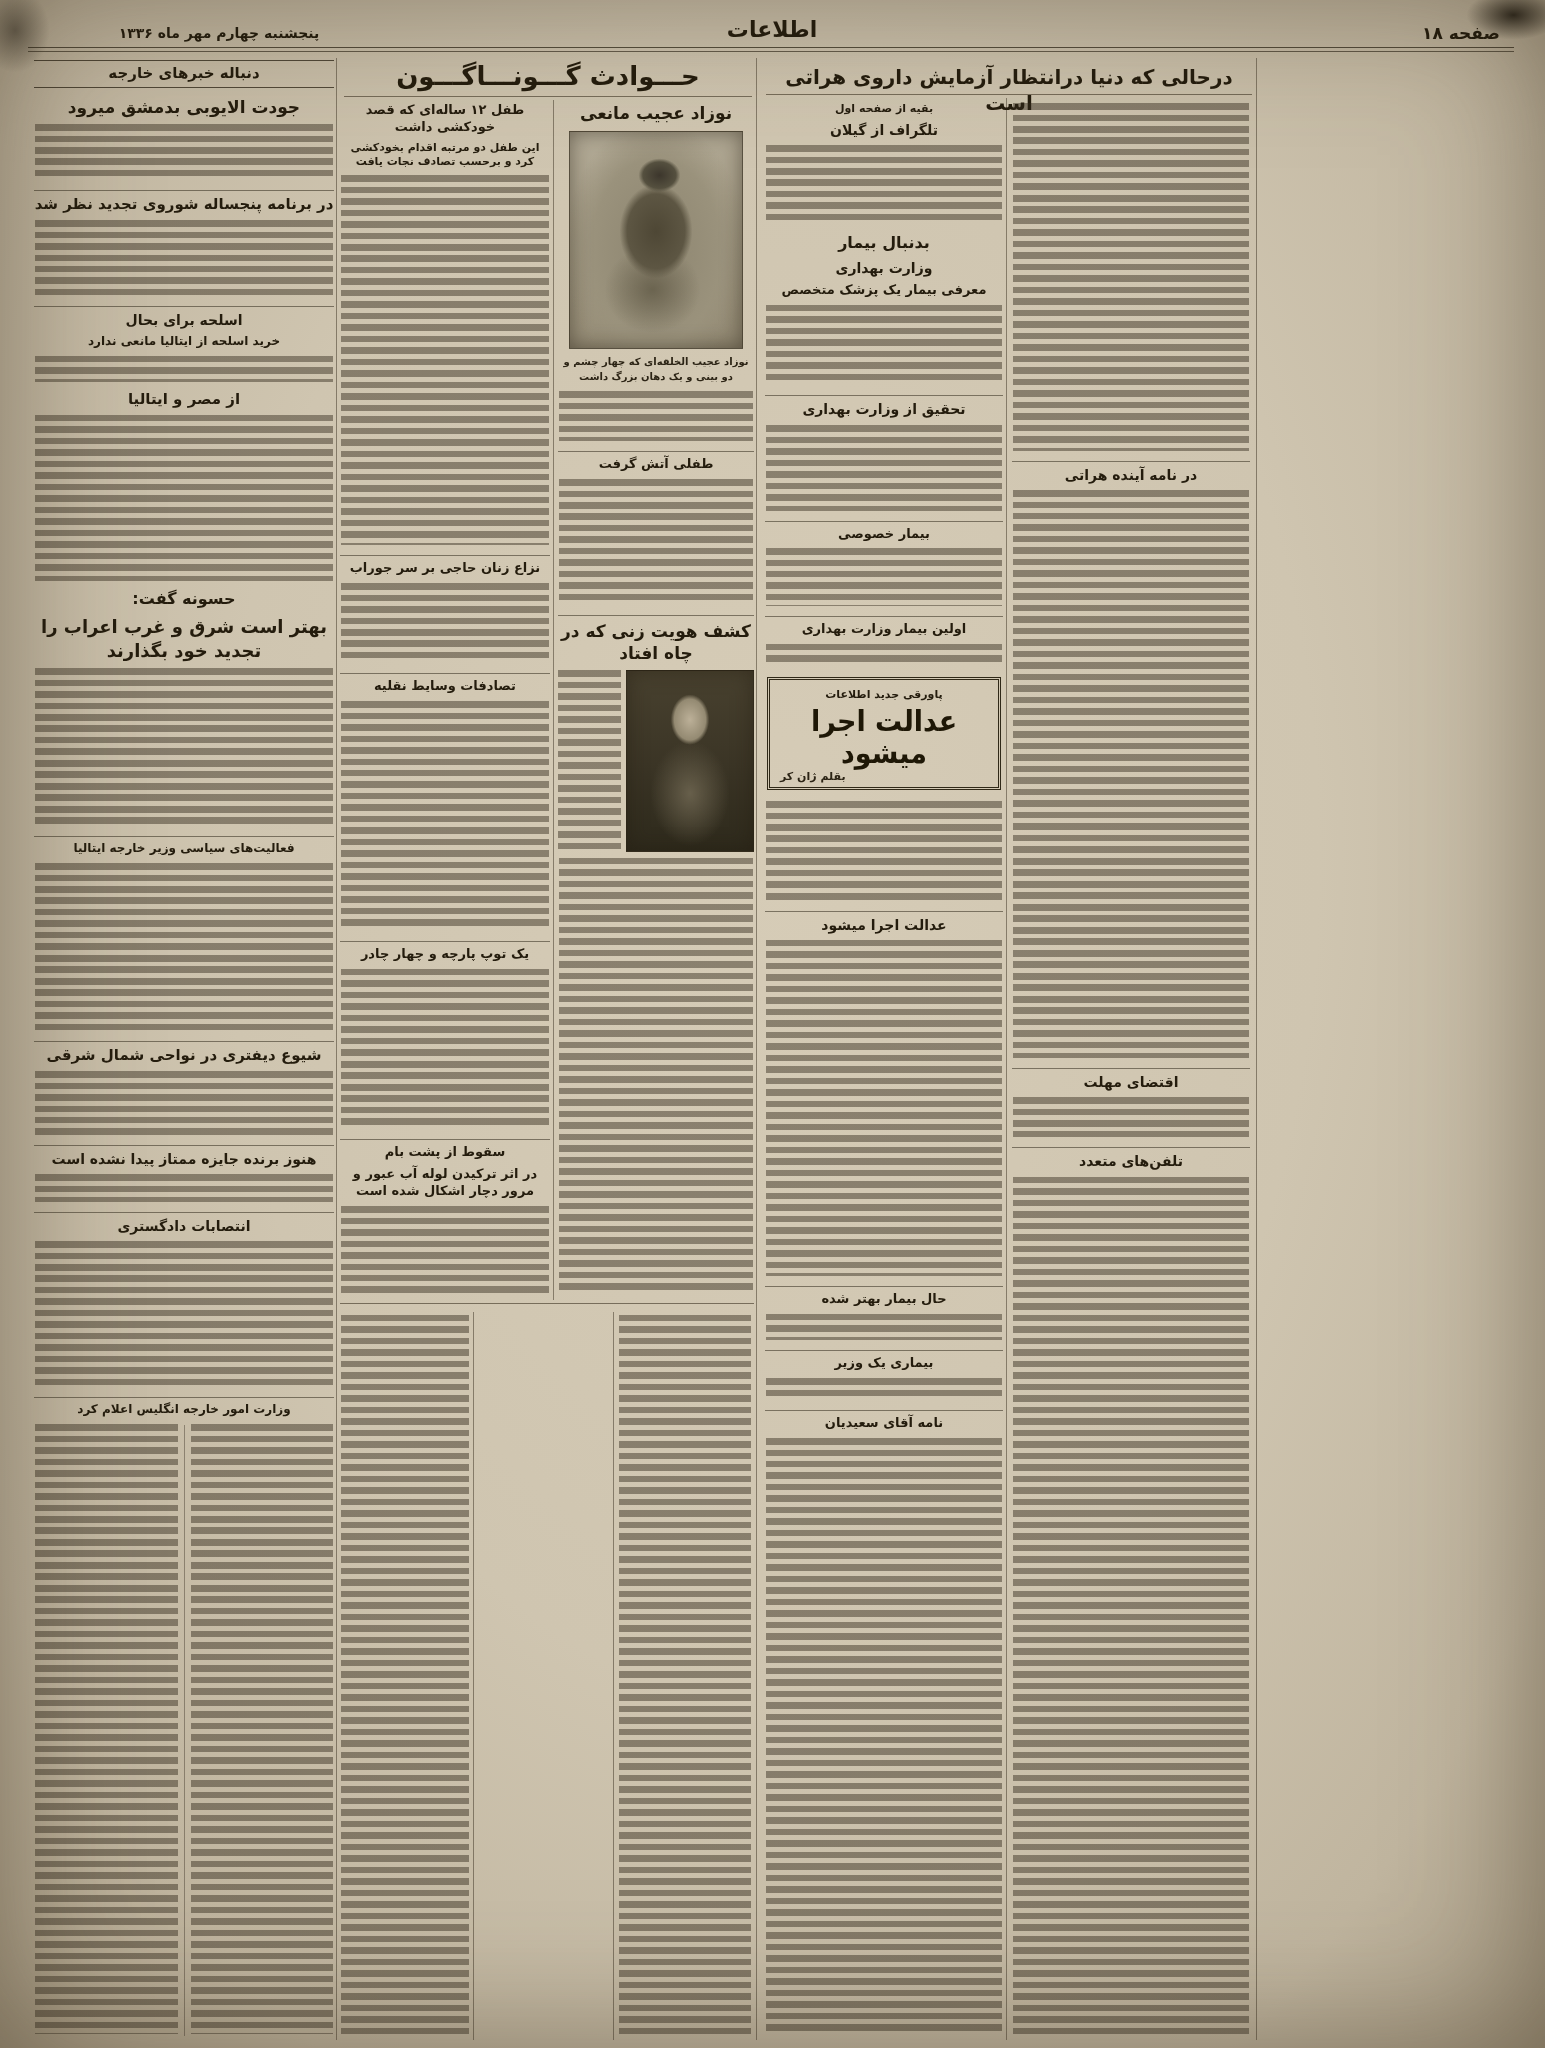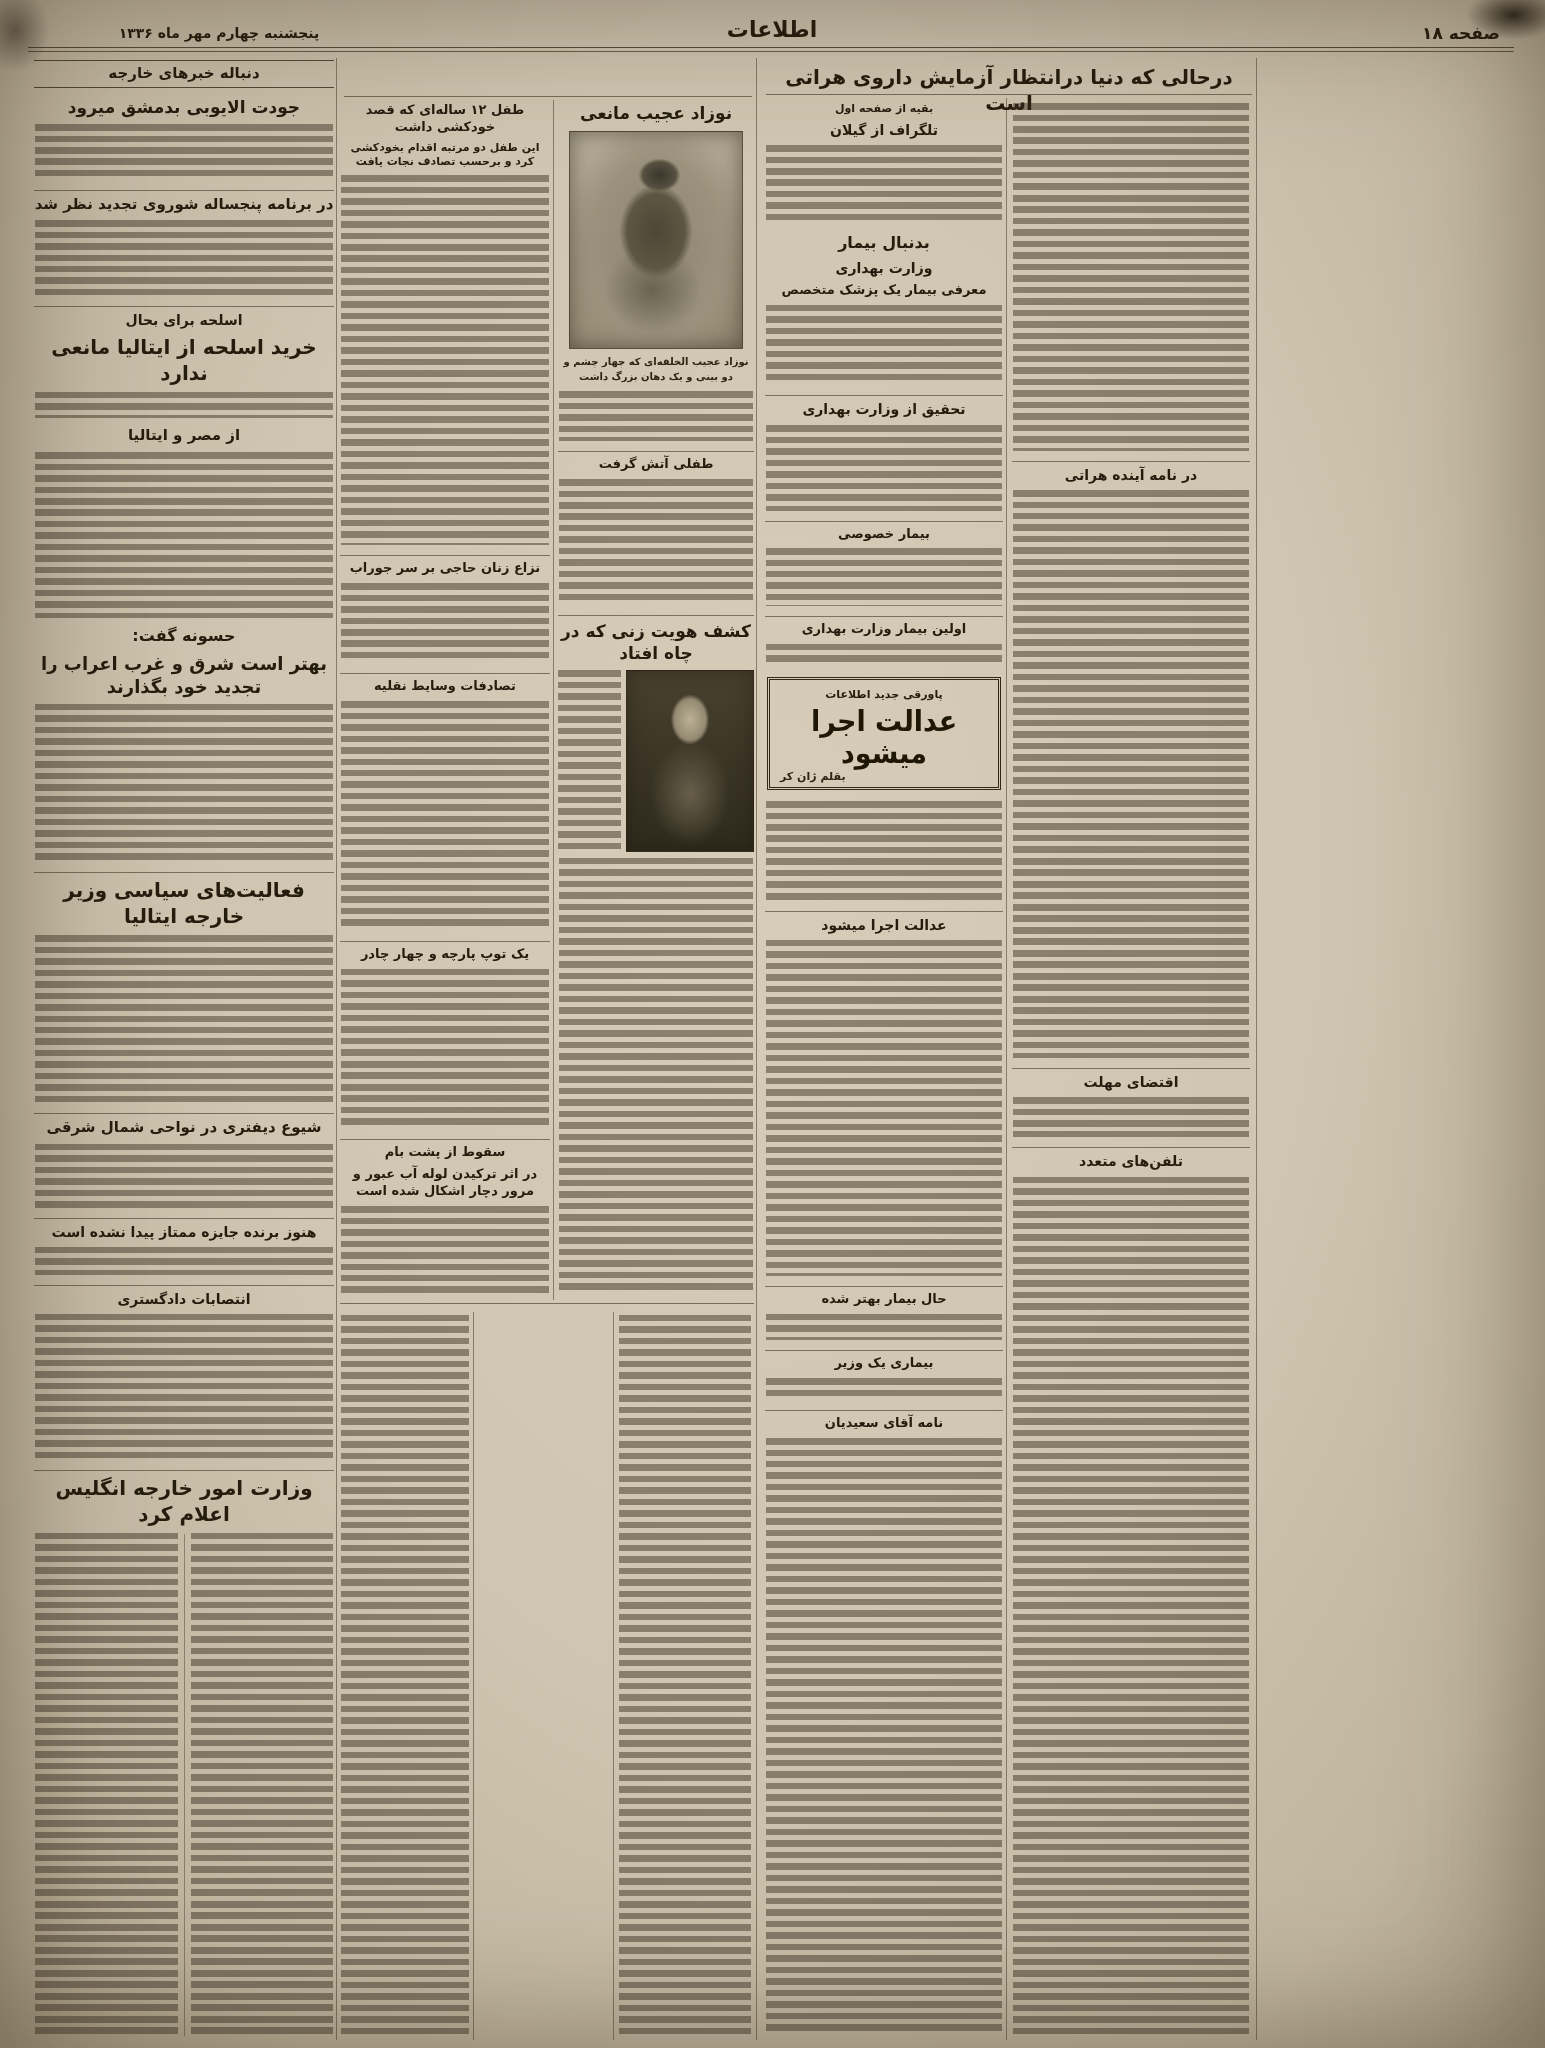--- a/index.html
+++ b/index.html
@@ -17,21 +17,21 @@
     flex-shrink:0; margin:3px 1px 6px;
     background-image: repeating-linear-gradient(180deg,
       rgba(50,41,27,.46) 0px, rgba(50,41,27,.46) 6.5px,
       rgba(50,41,27,0) 6.5px, rgba(50,41,27,0) 11.5px);
   }
   .ts.grow { flex:1 1 auto; }
   .h { font-weight:bold; text-align:center; line-height:1.3; color:#241c0d; flex-shrink:0; margin:2px 0 3px; }
   .rt { border-top:1px solid rgba(50,41,27,.55); padding-top:4px; margin-top:4px; }
   .kicker { border-top:1.5px solid rgba(40,32,18,.75); border-bottom:1.5px solid rgba(40,32,18,.75); padding:3px 0; margin-bottom:6px; }
   .cap { font-size:10px; font-weight:bold; line-height:1.45; text-align:center; flex-shrink:0; margin:2px 0 4px; }.s11{font-size:11px}.s12{font-size:16px}.s13{font-size:13px}
-  .s14{font-size:14px}.s15{font-size:15px}.s16{font-size:20px}.s17{font-size:17px}
+  .s14{font-size:14px}.s15{font-size:15px}.s16{font-size:12px}.s17{font-size:17px}
   .s18{font-size:18px}.s20{font-size:20px}.s26{font-size:26px}
   .vrule { position:absolute; width:1px; background:rgba(58,48,32,.5); }
   .hrule { position:absolute; height:1px; background:rgba(58,48,32,.6); }
   .hrule-double { position:absolute; height:5px; border-top:1.5px solid rgba(45,37,22,.75); border-bottom:1px solid rgba(45,37,22,.65); }
   .photo { flex-shrink:0; border:1px solid rgba(42,34,20,.65); box-shadow: inset 0 0 20px rgba(35,28,16,.5); }
   #infant-photo {
     background:
       radial-gradient(ellipse 30px 24px at 52% 20%, #3c362c 0%, #55503f 55%, rgba(0,0,0,0) 70%),
       radial-gradient(ellipse 48px 62px at 50% 46%, #4e4735 0%, #5d5643 60%, rgba(0,0,0,0) 76%),
       radial-gradient(ellipse 60px 54px at 48% 73%, #6b6450 0%, rgba(0,0,0,0) 80%),
@@ -67,20 +67,21 @@
   <div class="hrule-double" style="left:28px;top:47px;width:1486px"></div>
 
   <div class="vrule" style="left:336px;top:58px;height:1982px"></div>
   <div class="vrule" style="left:756px;top:58px;height:1982px"></div>
   <div class="vrule" style="left:1006px;top:98px;height:1942px"></div>
   <div class="vrule" style="left:1256px;top:58px;height:1982px"></div>
   <div class="vrule" style="left:553px;top:100px;height:1200px"></div>
   <div class="vrule" style="left:473px;top:1312px;height:728px"></div>
   <div class="vrule" style="left:613px;top:1312px;height:728px"></div>
 
+  <div class="abs h s26" style="left:344px;top:58px;width:408px;letter-spacing:1px">حـــوادث گـــونـــاگـــون</div>
   <div class="hrule" style="left:344px;top:96px;width:408px"></div>
   <div class="abs h s20" style="left:766px;top:62px;width:486px">درحالی که دنیا درانتظار آزمایش داروی هراتی است</div>
   <div class="hrule" style="left:766px;top:94px;width:486px"></div>
   <div class="hrule" style="left:340px;top:1303px;width:414px"></div>
 
   <div class="col" style="left:34px;top:58px;width:300px;height:1982px">
     <div class="h s15 kicker">دنباله خبرهای خارجه</div>
     <div class="h s17">جودت الایوبی بدمشق میرود</div>
     <div class="ts" style="height:56px"></div>
     <div class="h s15 rt">در برنامه پنجساله شوروی تجدید نظر شد</div>

